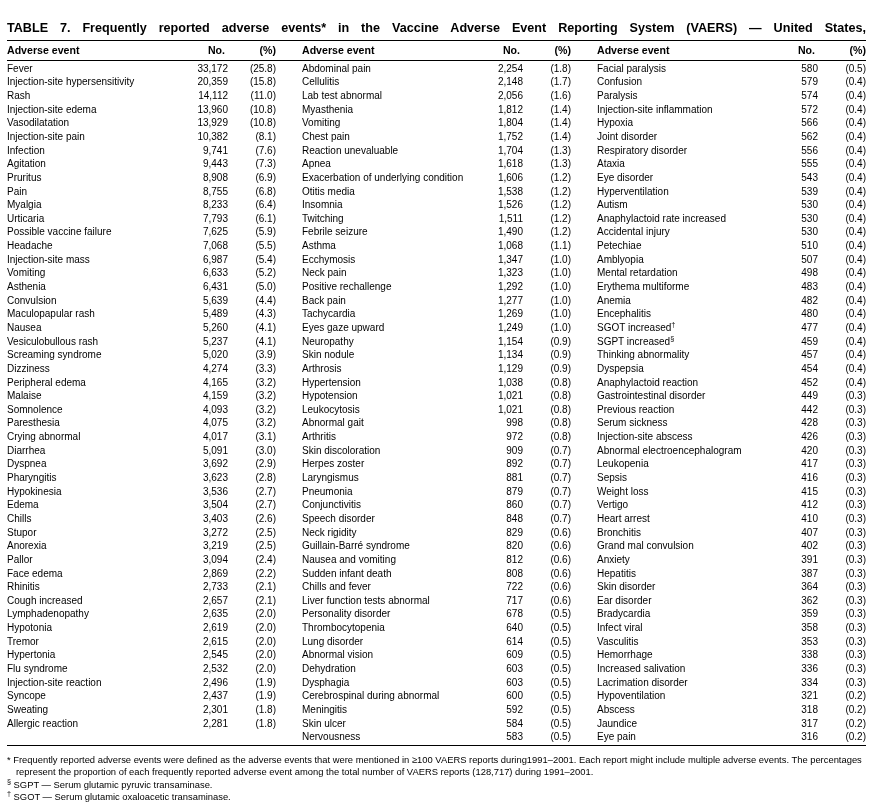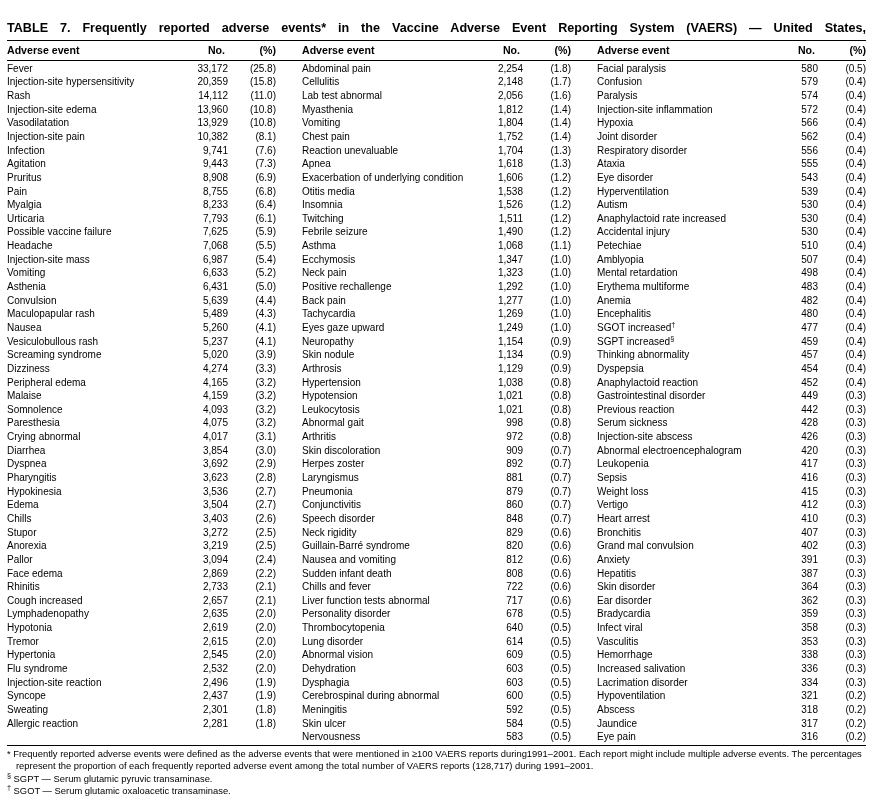--- a/index.html
+++ b/index.html
@@ -23,21 +23,21 @@
   .ghead  { font-weight: bold; font-size: 10.6px; padding: 3px 0 4px 0; }
   .ghead .c-no { padding-right: 3px; }
 
   .trow { font-size: 10px; line-height: 13.65px; height: 13.65px; white-space: nowrap; }
   .c-ev  { overflow: hidden; }
   .num   { text-align: right; }
   .trow sup, .c-ev sup { font-size: 7.2px; line-height: 0; }
 
   .body-wrap { padding-top: 1px; padding-bottom: 1px; justify-content: center; }
 
-  .footnotes { margin-top: 2px; font-size: 9.4px; line-height: 12.4px; }
+  .footnotes { margin-top: 8px; font-size: 9.4px; line-height: 12.4px; }
   .footnote { padding-left: 9px; text-indent: -9px; }
   .fn-sup { font-size: 7.2px; line-height: 0; }
 </style>
 </head>
 <body>
 
 <div class="page">
 
   <div class="title">
     <span class="t1">TABLE 7. Frequently reported adverse events* in the Vaccine Adverse Event Reporting System (VAERS) — United States,</span>
@@ -202,21 +202,21 @@
           <div class="c-no num">4,075</div>
           <div class="c-pct num">(3.2)</div>
         </div>
         <div class="grid3 trow">
           <div class="c-ev">Crying abnormal</div>
           <div class="c-no num">4,017</div>
           <div class="c-pct num">(3.1)</div>
         </div>
         <div class="grid3 trow">
           <div class="c-ev">Diarrhea</div>
-          <div class="c-no num">3,854</div>
+          <div class="c-no num">5,091</div>
           <div class="c-pct num">(3.0)</div>
         </div>
         <div class="grid3 trow">
           <div class="c-ev">Dyspnea</div>
           <div class="c-no num">3,692</div>
           <div class="c-pct num">(2.9)</div>
         </div>
         <div class="grid3 trow">
           <div class="c-ev">Pharyngitis</div>
           <div class="c-no num">3,623</div>

